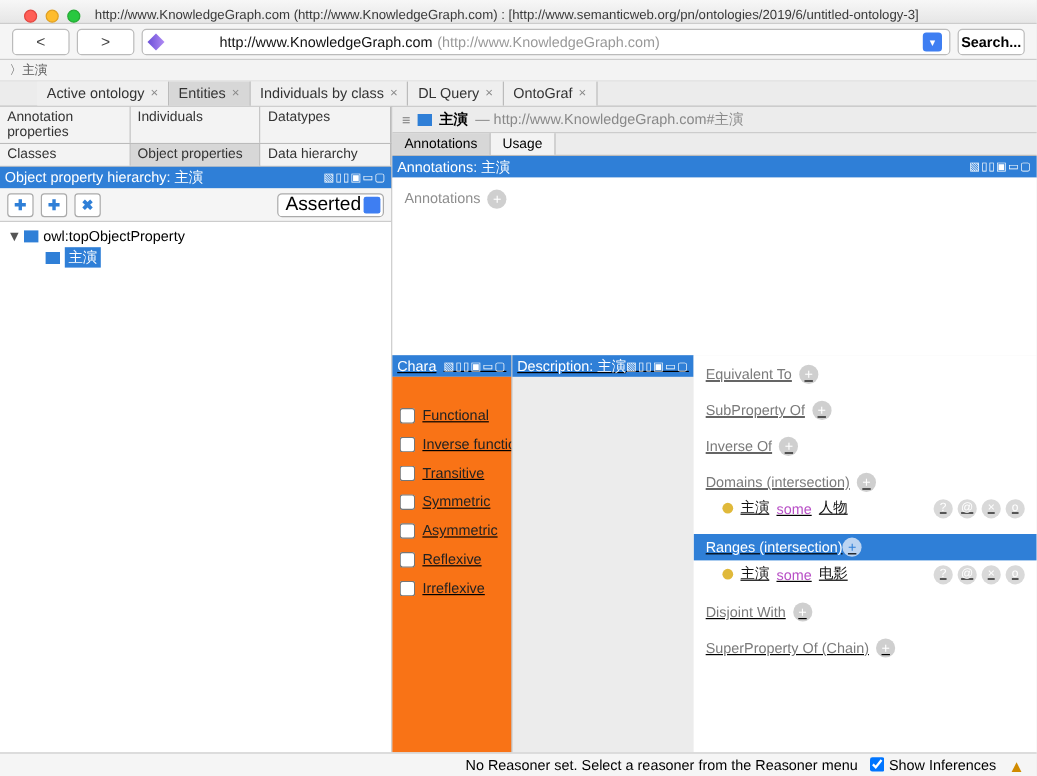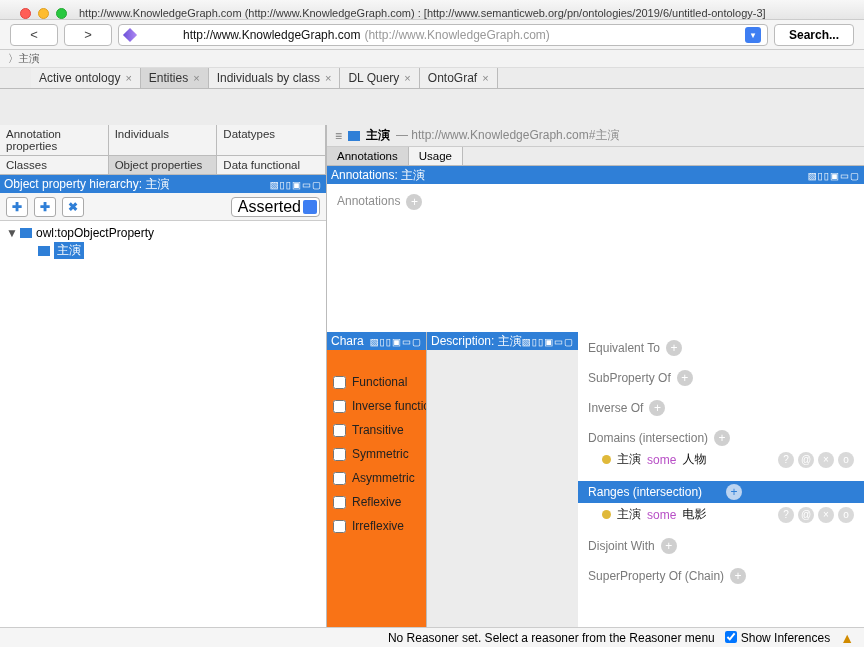--- a/index.html
+++ b/index.html
@@ -11,27 +11,27 @@
   .dot.yel { background: #febc2e; border: 0.5px solid #dfa023; }
   .dot.grn { background: #28c840; border: 0.5px solid #26a934; }
   .title-text { font-size: 11px; color: #3a3a3a; white-space: nowrap; overflow: hidden; }
   .toolbar { height: 30px; background: #f5f5f5; display: flex; align-items: center; padding: 4px 10px; gap: 6px; border-bottom: 1px solid #ccc; }
   .nav-btn { width: 48px; height: 22px; border: 1px solid #bbb; border-radius: 4px; background: #fff; display: flex; align-items: center; justify-content: center; font-size: 13px; color:#444; }
   .url-box { flex: 1; height: 22px; border: 1px solid #bbb; border-radius: 4px; background: #fff; display: flex; align-items: center; padding: 0 6px; gap: 4px; }
   .url-box .icon-diamond { width: 10px; height: 10px; transform: rotate(45deg); background: linear-gradient(45deg,#6a4fd8,#b08af3); }
   .url-box .url-main { color: #111; padding-left: 44px; }
   .url-box .url-faded { color: #999; }
   .url-down { width: 16px; height: 16px; background: #3e7ef2; border-radius: 3px; color: #fff; display: flex; align-items: center; justify-content: center; font-size: 9px; margin-left: auto; }
-  .search-btn { width: 80px; height: 22px; border: 1px solid #bbb; border-radius: 4px; background: #fff; font-weight: 600; font-size: 12px; }
+  .search-btn { width: 56px; height: 22px; border: 1px solid #bbb; border-radius: 4px; background: #fff; font-weight: 600; font-size: 12px; }
   .breadcrumb { height: 18px; background: #f3f3f3; font-size: 10.5px; color: #555; display: flex; align-items: center; padding: 0 8px; border-bottom: 1px solid #ddd; }
   .tabs-row { display: flex; background: #ececec; border-bottom: 1px solid #bbb; padding-left: 31px; }
   .tab2 { padding: 3px 8px; border-right: 1px solid #bbb; background: #efefef; display: flex; align-items: center; gap: 5px; font-size: 11.5px; color: #333; }
   .tab2.active { background: #d7d7d7; }
   .tab2 .x { color: #888; font-size: 11px; }
-  .main { flex: 1; display: flex; min-height: 0; margin-top: 36px; }
+  .main { flex: 1; display: flex; min-height: 0; }
   .left { width: 327px; display: flex; flex-direction: column; border-right: 1px solid #bbb; }
   .left-tabs { display: grid; grid-template-columns: repeat(3,1fr); border-bottom: 1px solid #bbb; }
   .ltab { padding: 3px 6px; border-right: 1px solid #bbb; background: #f3f3f3; color: #333; font-size: 11.5px; }
   .ltab.active { background: #d7d7d7; }
   .panel-header { height: 18px; background: #2f7fd7; color: #fff; display: flex; align-items: center; padding: 0 4px; font-size: 11.5px; }
   .panel-header .spacer { flex: 1; }
   .panel-header .hicons { letter-spacing: 1px; font-size: 9.5px; }
   .tree-toolbar { height: 28px; background: #f5f5f5; display: flex; align-items: center; padding: 0 6px; gap: 6px; border-bottom: 1px solid #ccc; }
   .tool-icon { width: 22px; height: 20px; border: 1px solid #aaa; border-radius: 3px; background: #fff; display: flex; align-items: center; justify-content: center; color: #2f7fd7; font-weight: bold; }
   .asserted { margin-left: auto; height: 20px; border: 1px solid #aaa; border-radius: 4px; background: #fff; padding: 0 18px 0 6px; position: relative; font-size: 16px; }
@@ -44,30 +44,30 @@
   .right { flex: 1; display: flex; flex-direction: column; min-width: 0; }
   .obj-header { height: 22px; display: flex; align-items: center; gap: 6px; padding: 0 8px; background: #ececec; border-bottom: 1px solid #ccc; }
   .obj-header .hsq { width: 12px; height: 10px; background: #2f7fd7; }
   .obj-header .nm { font-weight: 600; }
   .obj-header .uri { color: #888; }
   .subtab-row { display: flex; border-bottom: 1px solid #bbb; }
   .subtab { padding: 3px 10px; background: #f3f3f3; border-right: 1px solid #bbb; font-size: 11.5px; }
   .subtab.active { background: #d7d7d7; }
   .anno-body { background: #fff; padding: 10px 10px; flex: 0 0 148px; color: #8e8e8e; display: flex; align-items: flex-start; gap: 6px; }
   .addcircle { width: 16px; height: 16px; border-radius: 50%; background: #cfcfcf; color: #fff; display: inline-flex; align-items: center; justify-content: center; font-size: 12px; line-height: 1; }
-  .lower { flex: 1; display: flex; min-height: 0; }
+  .lower { flex: 1; display: flex; min-height: 0; text-decoration: underline; }
   .chara { width: 100px; display: flex; flex-direction: column; border-right: 1px solid #bbb; }
   .chara-body { flex: 1; background: #f97316; padding: 20px 4px; overflow: hidden; }
   .chk { display: flex; align-items: center; gap: 6px; padding: 5px 2px; white-space: nowrap; font-size: 12.5px; color: #222; }
   .chk input { width: 13px; height: 13px; }
   .desc { flex: 1; display: flex; flex-direction: row; }
   .desc-body { flex: 1; background: #fff; overflow: auto; }
   .sec { padding: 6px 10px 4px; }
   .sec-head { display: flex; align-items: center; gap: 6px; color: #7a7a7a; font-size: 11.5px; padding: 2px 0; }
-  .sec.hl .sec-head-row { background: #2f7fd7; color: #fff; margin: 0 -10px; padding: 3px 10px; display: flex; align-items: center; gap: 24px; }
+  .sec.hl .sec-head-row { background: #2f7fd7; color: #fff; margin: 0 -10px; padding: 3px 10px; display: flex; align-items: center; gap: 0; }
   .sec.hl .sec-head-row .addcircle { background: #bcd4f1; color: #2f7fd7; }
   .expr { display: flex; align-items: center; gap: 6px; padding: 3px 0 3px 14px; font-size: 12px; }
   .expr .dot-y { width: 9px; height: 9px; border-radius: 50%; background: #e0b93a; }
   .expr .term { color: #111; font-weight: 500; }
   .expr .kw { color: #b84fc6; }
   .row-icons { margin-left: auto; display: flex; gap: 4px; }
   .row-icons span { width: 16px; height: 16px; border-radius: 50%; background: #d9d9d9; color: #fff; display: flex; align-items: center; justify-content: center; font-size: 10px; }
   .statusbar { height: 20px; border-top: 1px solid #ccc; background: #f5f5f5; display: flex; align-items: center; justify-content: flex-end; padding: 0 10px; gap: 10px; font-size: 11px; }
   .statusbar .warn { color: #d18b00; font-size: 14px; }
   .statusbar input { width: 12px; height: 12px; }
@@ -126,21 +126,21 @@
 
   <div class="left">
     <div class="left-tabs">
       <div class="ltab">Annotation properties</div>
       <div class="ltab">Individuals</div>
       <div class="ltab">Datatypes</div>
     </div>
     <div class="left-tabs">
       <div class="ltab">Classes</div>
       <div class="ltab active">Object properties</div>
-      <div class="ltab">Data functional</div>
+      <div class="ltab">Data hierarchy</div>
     </div>
     <div class="panel-header">
       <span>Object property hierarchy: 主演</span>
         <span class="spacer"></span>
       <span class="hicons">▧▯▯▣▭▢</span>
     </div>
     <div class="tree-toolbar">
       <div class="tool-icon">✚</div>
       <div class="tool-icon">✚</div>
       <div class="tool-icon">✖</div>

